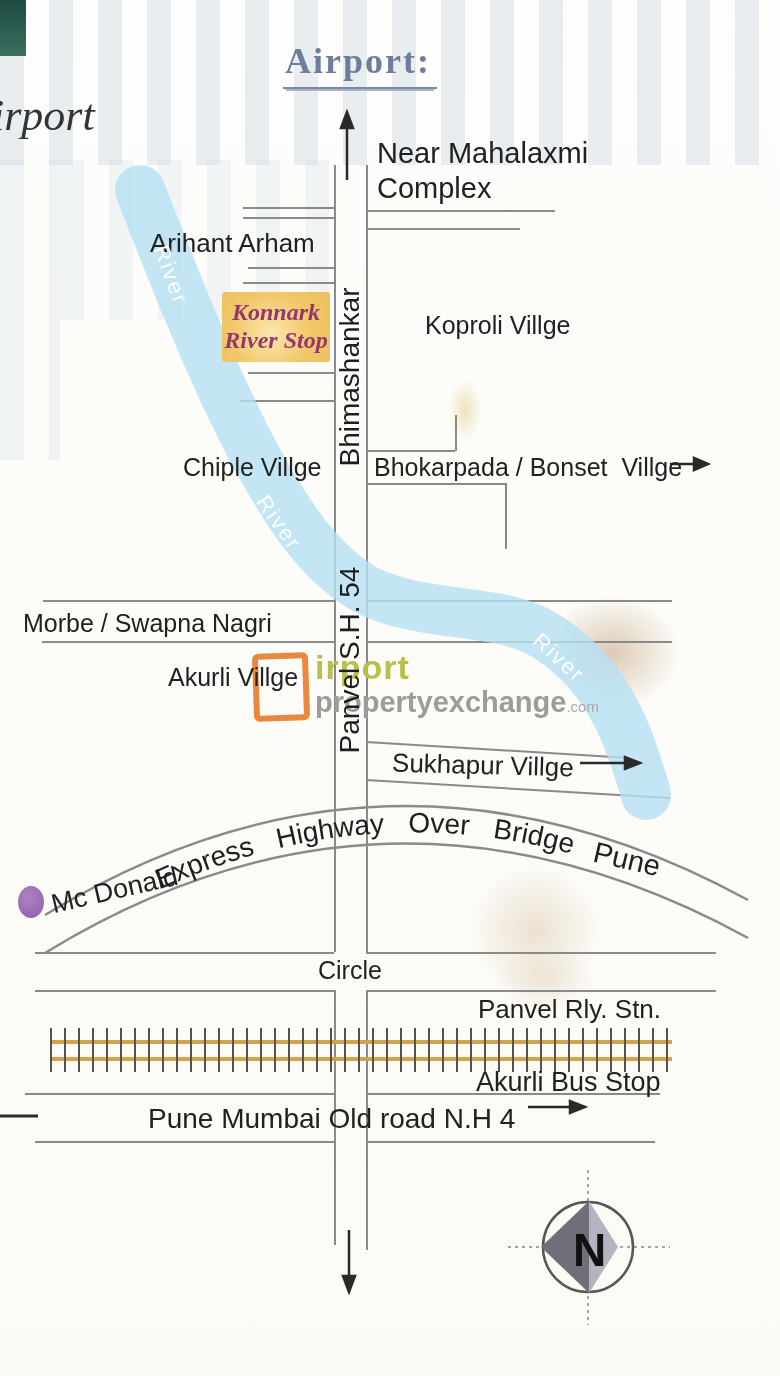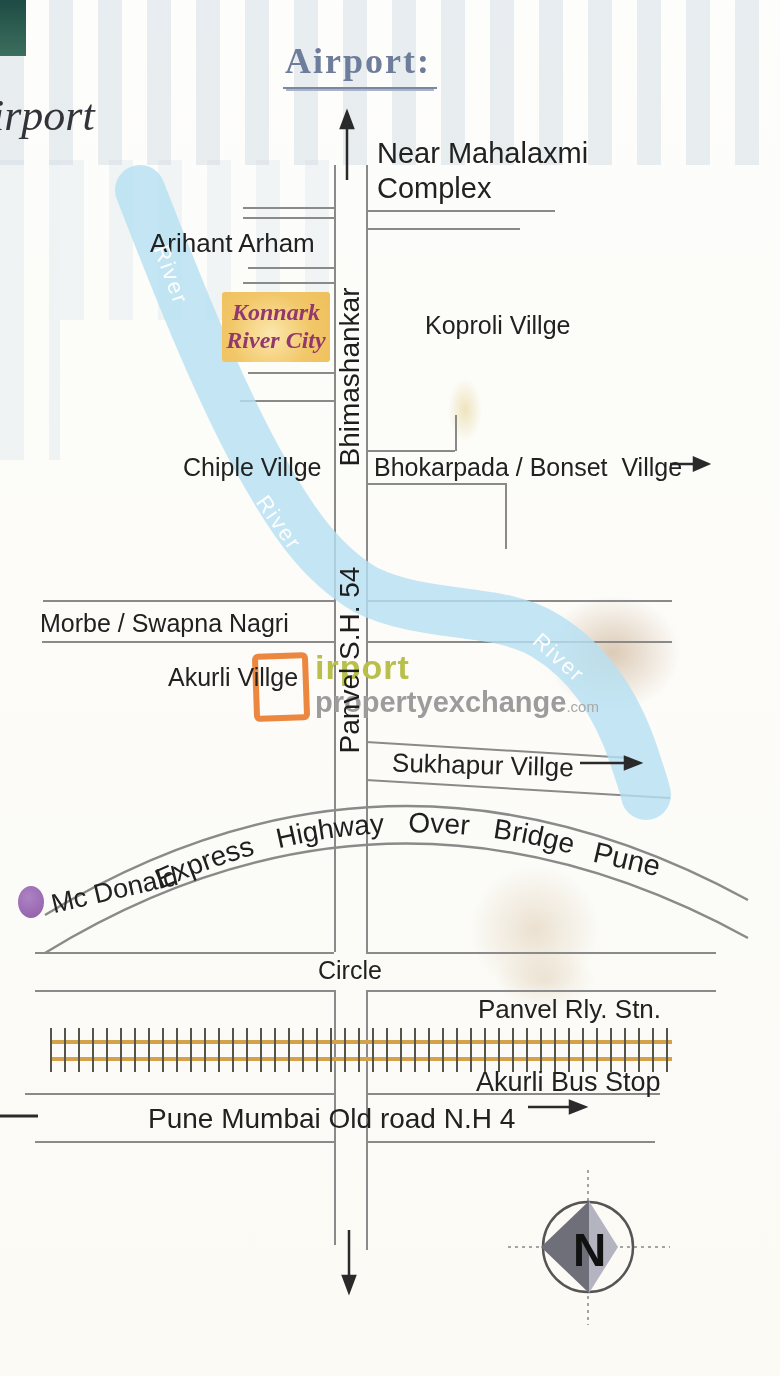--- a/index.html
+++ b/index.html
@@ -122,38 +122,38 @@
       <polygon points="541,1247 589,1201 589,1293" fill="#6f6f7a"></polygon>
       <polygon points="589,1201 618,1247 589,1293" fill="#b4b4c0"></polygon>
       <text x="573" y="1266" font-size="46" font-weight="bold" fill="#111" style="font-family:'Liberation Sans',sans-serif;">N</text>
     </g>
   </svg>
 
   <div id="railway"></div>
 
   <div id="konnark-box">
     <div>Konnark</div>
-    <div>River City</div>
+    <div>River Stop</div>
   </div>
 
   <div id="logo-square"></div>
   <div id="wm-mumbai">irport</div>
   <div id="wm-prop"><span style="font-size:29px;font-weight:bold;color:#9c9c9c;">propertyexchange</span><span>.com</span></div>
 
   <div id="title">Airport:</div>
   <div id="irport">irport</div>
 
   <div class="lbl s29" style="left:377px;top:136px;"><span>Near Mahalaxmi</span><br><span>Complex</span></div>
   <div class="lbl s26" style="left:150px;top:228px;">Arihant Arham</div>
   <div class="lbl s25" style="left:388px;top:310px;margin-left:37px;">Koproli Villge</div>
   <div class="vroad" style="left:240px;top:361px;width:220px;">Bhimashankar</div>
   <div class="lbl s25" style="left:183px;top:452px;">Chiple Villge</div>
   <div class="lbl s25" style="left:374px;top:452px;">Bhokarpada / Bonset  Villge</div>
   <div class="vroad" style="left:220px;top:644px;width:260px;">Panvel S.H. 54</div>
-  <div class="lbl s25" style="left:40px;top:608px;">Morbe / Swapna Nagri</div>
+  <div class="lbl s25" style="left:23px;top:608px;">Morbe / Swapna Nagri</div>
   <div class="lbl s25" style="left:168px;top:662px;">Akurli Villge</div>
   <div class="lbl s26" style="left:392px;top:750px;transform:rotate(1.5deg);">Sukhapur Villge</div>
   <div class="lbl s29" style="left:593px;top:842px;transform:rotate(13deg);">Pune</div>
   <div class="lbl s27" style="left:50px;top:874px;transform:rotate(-13deg);">Mc Donald</div>
   <div style="position:absolute;left:18px;top:886px;width:26px;height:32px;border-radius:50%;background:radial-gradient(circle at 40% 35%,#ad83c4,#8f5ba8);"></div>
   <div class="lbl s25" style="left:318px;top:955px;">Circle</div>
   <div class="lbl s26" style="left:478px;top:994px;">Panvel Rly. Stn.</div>
   <div class="lbl s27" style="left:476px;top:1066px;">Akurli Bus Stop</div>
   <div class="lbl s28" style="left:148px;top:1102px;">Pune Mumbai Old road N.H 4</div>
 

